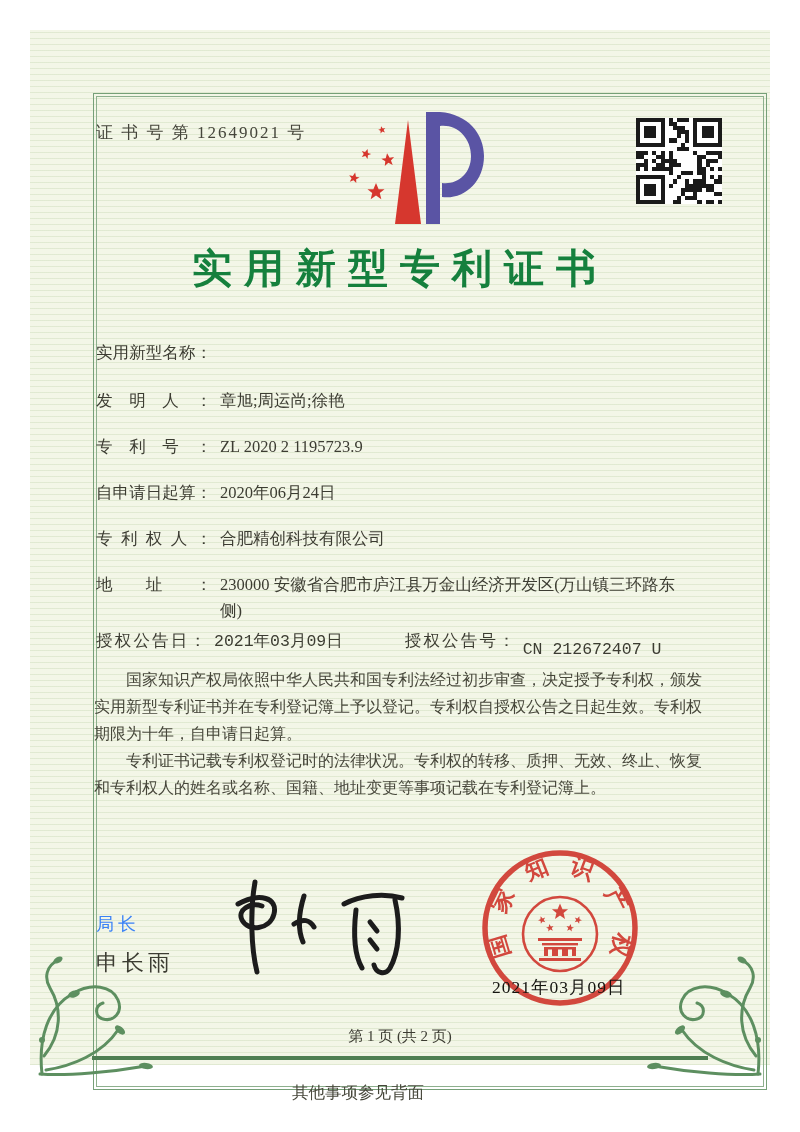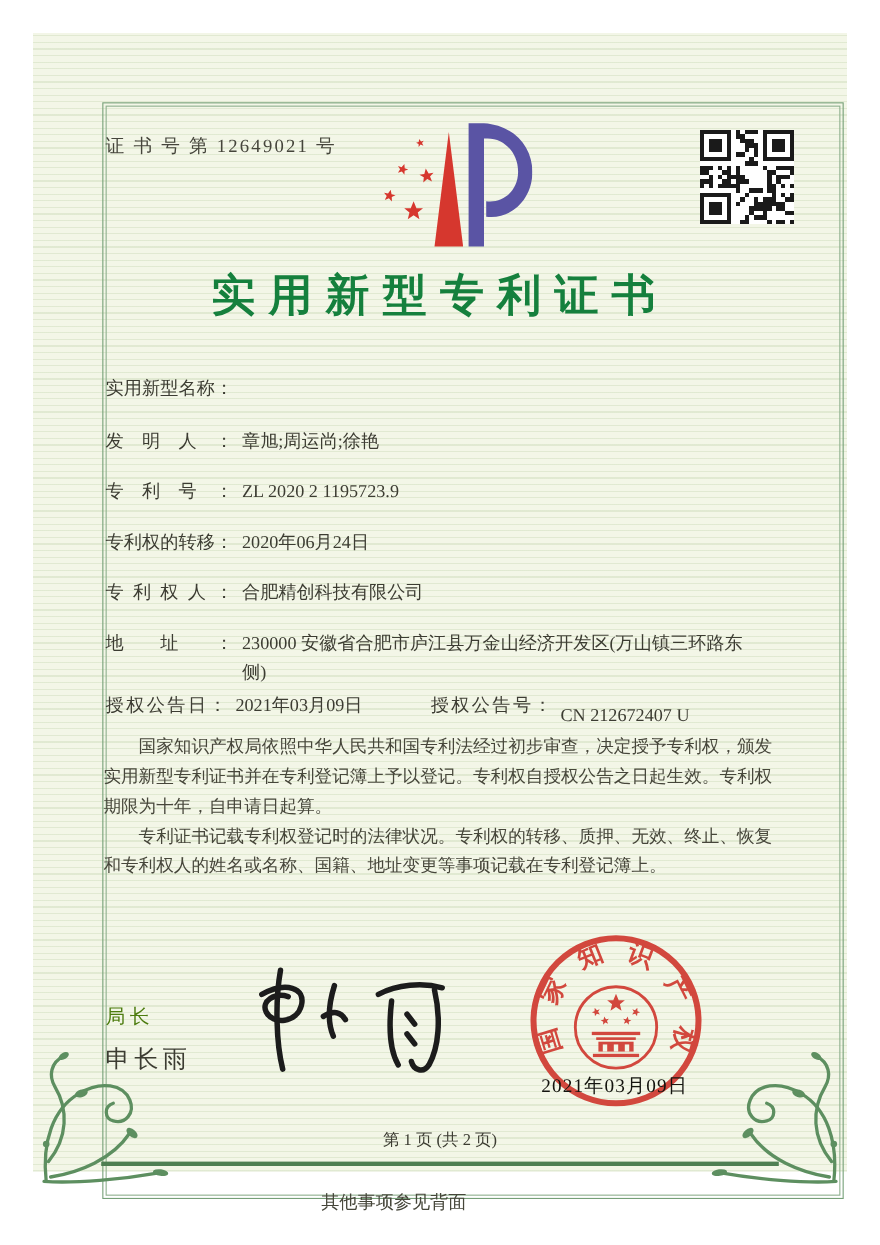--- a/index.html
+++ b/index.html
@@ -30,31 +30,31 @@
   .title { position:absolute; left:0; top:241px; width:800px; text-align:center;
     font-size:40px; font-weight:600; letter-spacing:12px; color:#15803d; }
   
   .field { position:absolute; left:96px; width:616px; display:flex;
     font-size:16.5px; line-height:26px; color:#3c3c32; }
   .f-label { flex:0 0 116px; text-align:justify; text-align-last:justify; }
   .f-value { flex:1; padding-left:8px; max-width:484px; }
   .fy1{top:340px} .fy2{top:388px} .fy3{top:434px} .fy4{top:480px}
   .fy5{top:526px} .fy6{top:572px}
   .grant-row { position:absolute; left:96px; top:630px; width:616px; display:flex;
-    font-size:16.5px; color:#3c3c32; }
+    font-size:16.5px; color:#3c3c32;font-family:Liberation Mono, monospace; }
   .grant-pair { display:flex; }
   .grant-pair .f-label { flex:0 0 110px; }
   .grant-gap { width:62px; }
   
   .paras { position:absolute; left:94px; top:666px; width:618px;
     font-size:16px; line-height:27px; color:#46463a; }
   .paras p { text-indent:2em; margin:0; }
   
   .signer-title { position:absolute; left:96px; top:912px; font-size:18px;
-    letter-spacing:4px; color:#4d7c0f; }
+    letter-spacing:4px; color:#3b82f6; }
   .signer-name  { position:absolute; left:96px; top:948px; font-size:22px;
     letter-spacing:4px; color:#3c3c32; }
   .signature { position:absolute; left:198px; top:868px; width:226px; height:122px; }
   
   .seal { position:absolute; left:478px; top:846px; width:164px; height:164px;
     opacity:0.92; }
   .seal-date { position:absolute; left:492px; top:975px; width:170px;
     font-size:17.5px; color:#14140f; z-index:6; letter-spacing:1px; }
   
   .page-info { position:absolute; left:0; top:1027px; width:800px;
@@ -354,21 +354,21 @@
 </div>
 <div class="field fy2">
   <span class="f-label">发明人：</span>
   <span class="f-value">章旭;周运尚;徐艳</span>
 </div>
 <div class="field fy3">
   <span class="f-label">专利号：</span>
   <span class="f-value">ZL 2020 2 1195723.9</span>
 </div>
 <div class="field fy4">
-  <span class="f-label">专利权的转移：</span>
+  <span class="f-label">自申请日起算：</span>
   <span class="f-value">2020年06月24日</span>
 </div>
 <div class="field fy5">
   <span class="f-label">专利权人：</span>
   <span class="f-value">合肥精创科技有限公司</span>
 </div>
 <div class="field fy6">
   <span class="f-label">地址：</span>
   <span class="f-value">230000 安徽省合肥市庐江县万金山经济开发区(万山镇三环路东侧)</span>
 </div>

